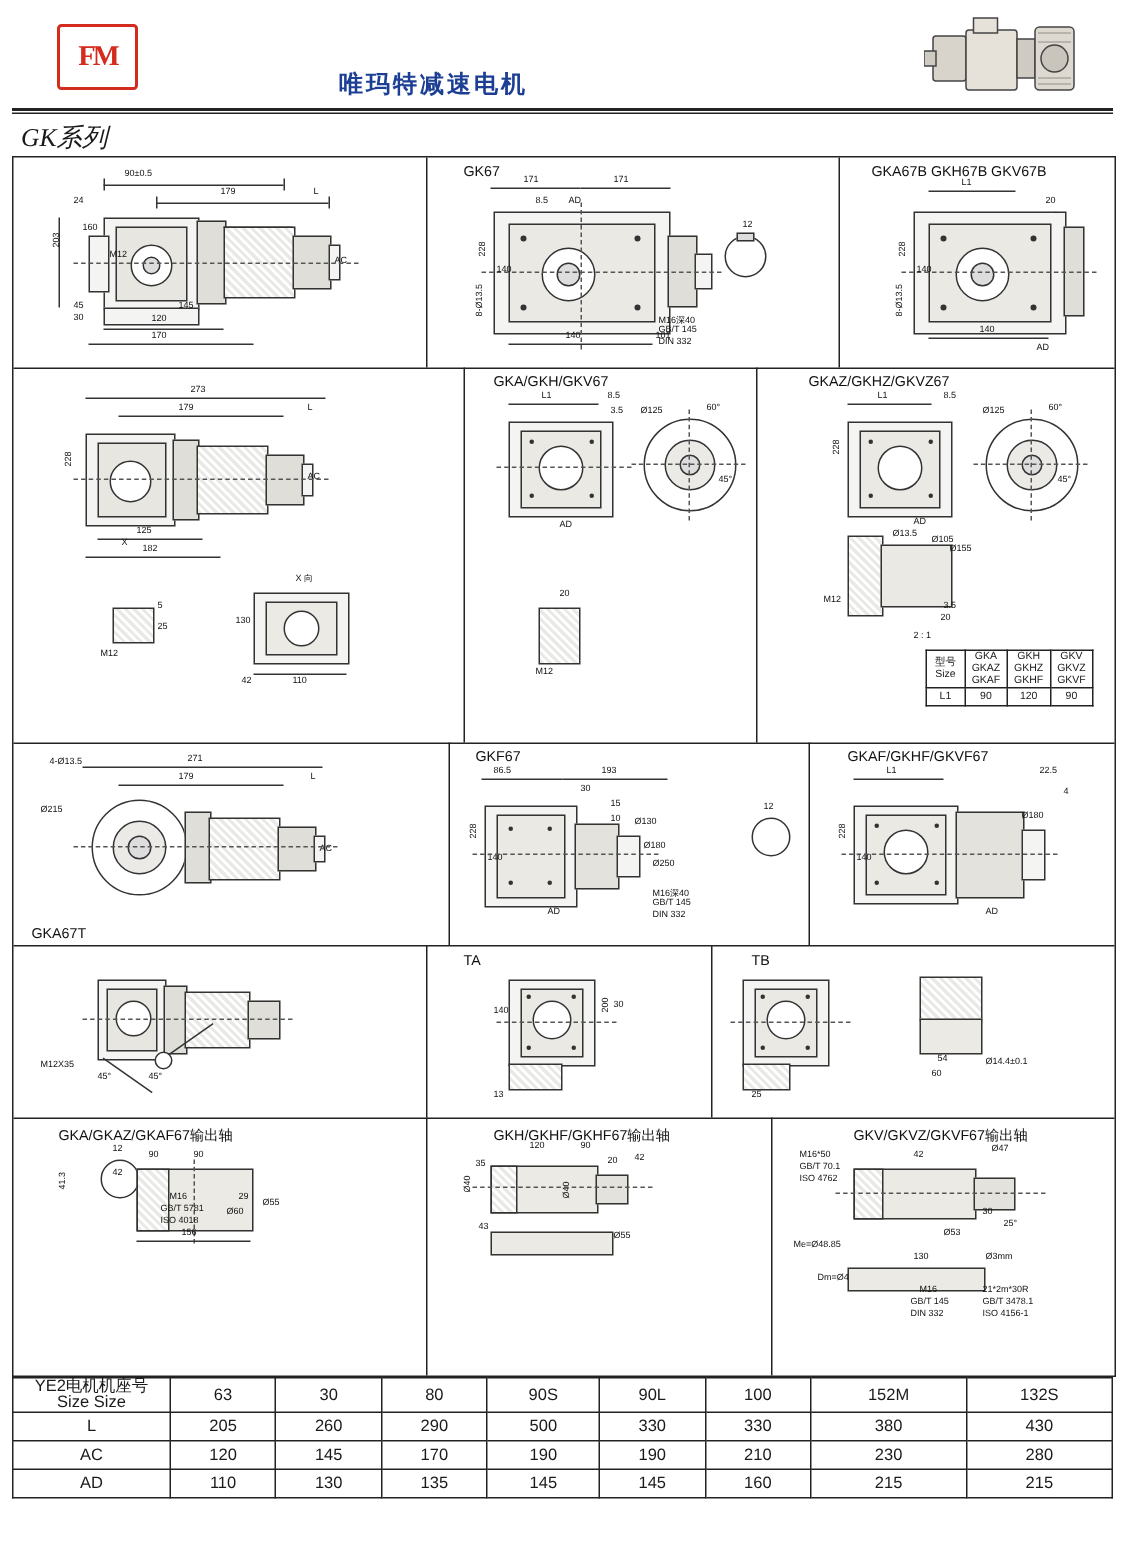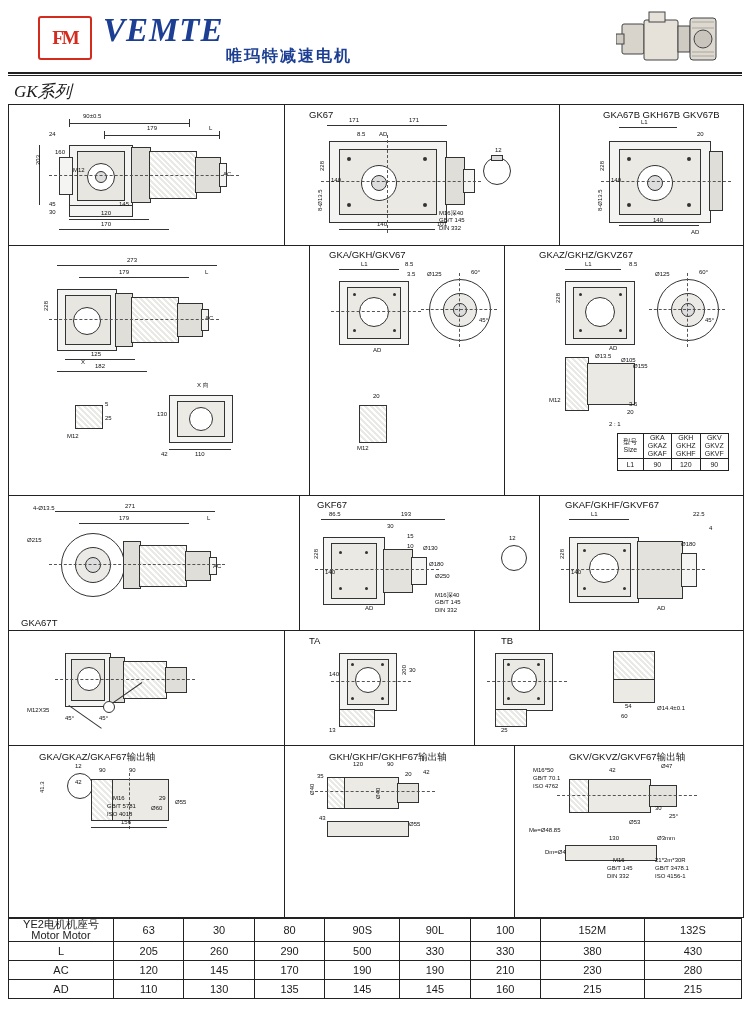--- a/index.html
+++ b/index.html
@@ -61,21 +61,20 @@
 </style>
 </head>
 <body>
 
 <div class="page">
 
   <div class="header">
     <div class="logo-box">
       <span class="lg">FM</span>
     </div>
-    <div class="brand">VEMTE</div>
     <div class="brand-cn">唯玛特减速电机</div>
 
     <svg class="motor-thumb" viewBox="0 0 108 62">
       <g stroke="#444" fill="#d8d4cc" stroke-width="1">
         <rect x="6" y="14" width="22" height="30" rx="2"></rect>
         <rect x="28" y="10" width="34" height="40" rx="2" fill="#e6e2da"></rect>
         <rect x="62" y="16" width="12" height="26" fill="#cfcbc3"></rect>
         <rect x="74" y="8" width="26" height="42" rx="3" fill="#ddd9d1"></rect>
         <circle cx="87" cy="29" r="9" fill="#c9c5bd"></circle>
         <rect x="0" y="24" width="8" height="10" fill="#cfcbc3"></rect>
@@ -183,21 +182,21 @@
       <div class="dimtxt" style="left:368px;top:116px">140</div>
       <div class="dimtxt" style="left:428px;top:116px">101</div>
       <div class="dimtxt" style="left:430px;top:104px">M16深40</div>
       <div class="dimtxt" style="left:430px;top:112px">GB/T 145</div>
       <div class="dimtxt" style="left:430px;top:120px">DIN 332</div>
 
       <div class="circ" style="left:474px;top:52px;width:26px;height:26px"></div>
       <div class="box" style="left:482px;top:50px;width:10px;height:4px;background:#ddd"></div>
     </div>
 
-    <div class="celltitle" style="left:594px;top:4px">GKA67B GKH67B GKV67B</div>
+    <div class="celltitle" style="left:572px;top:4px">GKA67B GKH67B GKV67B</div>
     <div>
       <div class="ln" style="left:610px;top:22px;width:58px;height:1px"></div>
       <div class="dimtxt" style="left:632px;top:14px">L1</div>
       <div class="dimtxt" style="left:688px;top:26px">20</div>
       <div class="dimtxt" style="left:688px;top:36px">3.5</div>
       <div class="box" style="left:600px;top:36px;width:100px;height:80px"></div>
       <div class="box" style="left:610px;top:44px;width:80px;height:64px;background:#ebe9e4"></div>
       <div class="circ" style="left:628px;top:60px;width:34px;height:34px"></div>
       <div class="circ" style="left:638px;top:70px;width:14px;height:14px;background:#ddd"></div>
       <div class="dot" style="left:618px;top:52px;width:4px;height:4px"></div>
@@ -529,21 +528,21 @@
       <div class="dash" style="left:548px;top:690px;width:140px"></div>
     </div>
 
   </div>
 
   <table class="btable">
     <tbody>
         <tr>
       <td class="lbl">
         <span class="cn">YE2电机机座号</span>
-        <span class="en">Motor Motor</span>
+        <span class="en">Size Size</span>
       </td>
       <td>63</td>
       <td>30</td>
       <td>80</td>
       <td>90S</td>
       <td>90L</td>
       <td>100</td>
       <td>152M</td>
       <td>132S</td>
     </tr>

